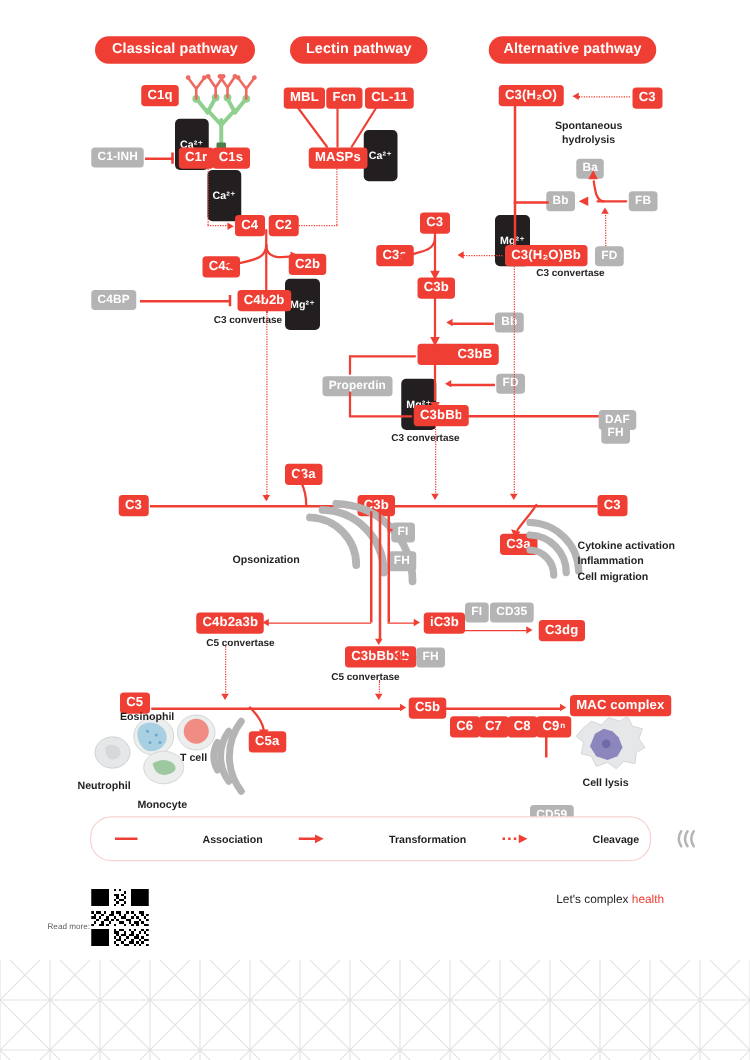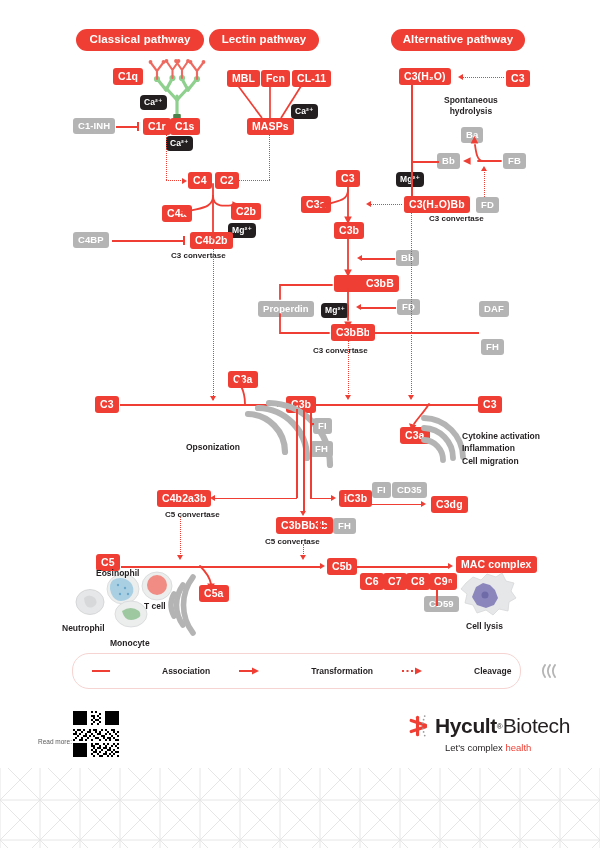--- a/index.html
+++ b/index.html
@@ -7,21 +7,21 @@
        font-family:"Liberation Sans","DejaVu Sans",sans-serif;
        -webkit-font-smoothing:antialiased;}
   #stage{position:relative;width:527px;height:848px;background:#fff;}
 
   
   .node{position:absolute;display:flex;align-items:center;justify-content:center;
         box-sizing:border-box;white-space:nowrap;border-radius:3px;
         font-weight:bold;letter-spacing:.1px;line-height:1;}
   .red{background:#ef3e33;color:#fff;font-size:10.5px;padding:3px 5px;}
   .grey{background:#b4b4b4;color:#fff;font-size:9.5px;padding:3px 5px;}
-  .dark{background:#231f20;color:#fff;font-size:8.5px;padding:3px 4px;border-radius:4px;}
+  .dark{background:#231f20;color:#fff;font-size:8.5px;padding:16px 4px;border-radius:4px;}
   .pill{background:#ef3e33;color:#fff;border-radius:13px;font-size:11.5px;
         font-weight:bold;padding:0;height:22px;}
 
   .cap{position:absolute;color:#231f20;font-size:8px;font-weight:bold;
        white-space:nowrap;line-height:1.25;}
   .capn{position:absolute;color:#231f20;font-size:8.5px;font-weight:bold;
         white-space:nowrap;line-height:1.3;}
 
   
   .ln{position:absolute;background:#ef3e33;}
@@ -57,21 +57,21 @@
   #pattern{position:absolute;left:0;top:760px;width:600px;height:88px;}
 </style>
 </head>
 <body>
 
 <div id="stage">
 
   <div class="node pill" style="left:76px;top:29px;width:128px;">
     <span>Classical pathway</span>
   </div>
-  <div class="node pill" style="left:209px;top:29px;width:110px;">
+  <div class="node pill" style="left:232px;top:29px;width:110px;">
     <span>Lectin pathway</span>
   </div>
   <div class="node pill" style="left:391px;top:29px;width:134px;">
     <span>Alternative pathway</span>
   </div>
 
   <svg class="ov" viewBox="0 0 600 848">
     <g stroke="#8fd08f" stroke-width="3.2" fill="none" stroke-linecap="round">
       <path d="M177 121 L177 96"></path>
       <path d="M177 100 L166 88"></path>
@@ -225,21 +225,21 @@
     <span>Mg²⁺</span>
     </div>
   <div class="node grey" style="left:397px;top:299px;">
     <span>FD</span>
     </div>
   <div class="node red" style="left:331px;top:324px;">
     <span>C3bBb</span>
     </div>
   <div class="cap" style="left:313px;top:346px;">
     <span>C3 convertase</span></div>
-  <div class="node grey" style="left:479px;top:301px;justify-content:flex-end;">
+  <div class="node grey" style="left:479px;top:328px;justify-content:flex-end;">
     <span>DAF</span>
     </div>
   <div class="node grey" style="left:481px;top:339px;">
     <span>FH</span>
     </div>
 
   <svg class="ov" viewBox="0 0 600 848">
     <g stroke="#ef3e33" stroke-width="1.8" fill="none" stroke-linecap="round">
 
       <path d="M348 183 L348 218"></path>
@@ -442,21 +442,21 @@
   <div class="node red" style="left:383px;top:573px;">
     <span>C7</span>
     </div>
   <div class="node red" style="left:406px;top:573px;">
     <span>C8</span>
     </div>
   <div class="node red" style="left:429px;top:573px;">
     <span>C9</span>
       <span style="font-size:6.5px;vertical-align:sub;margin-left:.5px;">n</span>
     </div>
-  <div class="node grey" style="left:424px;top:596px;">
+  <div class="node grey" style="left:424px;top:644px;">
     <span>CD59</span>
     </div>
 
   <div class="ln h" style="left:121px;top:566px;width:200px;"></div>
   <div class="arw ar-r" style="left:320px;top:562.5px;"></div>
   <div class="ln h" style="left:354px;top:566px;width:94px;"></div>
   <div class="arw ar-r" style="left:448px;top:562.5px;"></div>
 
   <svg class="ov" viewBox="0 0 600 848">
     <g stroke="#ef3e33" stroke-width="1.8" fill="none" stroke-linecap="round">
@@ -665,40 +665,20 @@
       <rect x="20" y="21" width="1" height="1"></rect>
       <rect x="10" y="22" width="1" height="1"></rect>
         <rect x="13" y="22" width="2" height="1"></rect>
       <rect x="17" y="22" width="1" height="1"></rect>
         <rect x="19" y="22" width="1" height="1"></rect>
       <rect x="22" y="22" width="1" height="1"></rect>
     </g>
   </svg>
 
   <div id="logo">
-    <div style="display:flex;align-items:center;height:28px;">
-      <svg width="34" height="30" viewBox="0 0 34 30">
-        <g stroke="#ef3e33" stroke-width="4" fill="none" stroke-linecap="round">
-          <path d="M4 8 L22 14"></path>
-            <path d="M4 22 L22 16"></path>
-            <path d="M12 4 L12 26"></path>
-        </g>
-        <g fill="#9a9a9a">
-          <circle cx="21" cy="2.5" r="1.1"></circle>
-            <circle cx="19.6" cy="7" r="1.1"></circle>
-          <circle cx="18.8" cy="11.5" r="1.1"></circle>
-            <circle cx="18.8" cy="18" r="1.1"></circle>
-          <circle cx="19.6" cy="22.5" r="1.1"></circle>
-            <circle cx="21" cy="27" r="1.1"></circle>
-        </g>
-      </svg>
-      <span class="lg1">Hycult</span>
-        <span style="font-size:8px;vertical-align:super;color:#231f20;">®</span>
-        <span class="lg2">Biotech</span>
-    </div>
     <div class="tag" style="margin-left:37px;margin-top:2px;">
       <span>Let's complex </span><span class="h">health</span>
     </div>
   </div>
 
   <svg id="pattern" viewBox="0 0 600 88" preserveAspectRatio="none">
     <defs>
       <pattern id="tri" width="40" height="40" patternUnits="userSpaceOnUse">
         <rect width="40" height="40" fill="#fff"></rect>
         <path d="M0 0 H40 V40 H0 Z M0 0 L40 40 M40 0 L0 40" stroke="#e3e3e3" stroke-width="0.9" fill="none"></path>

